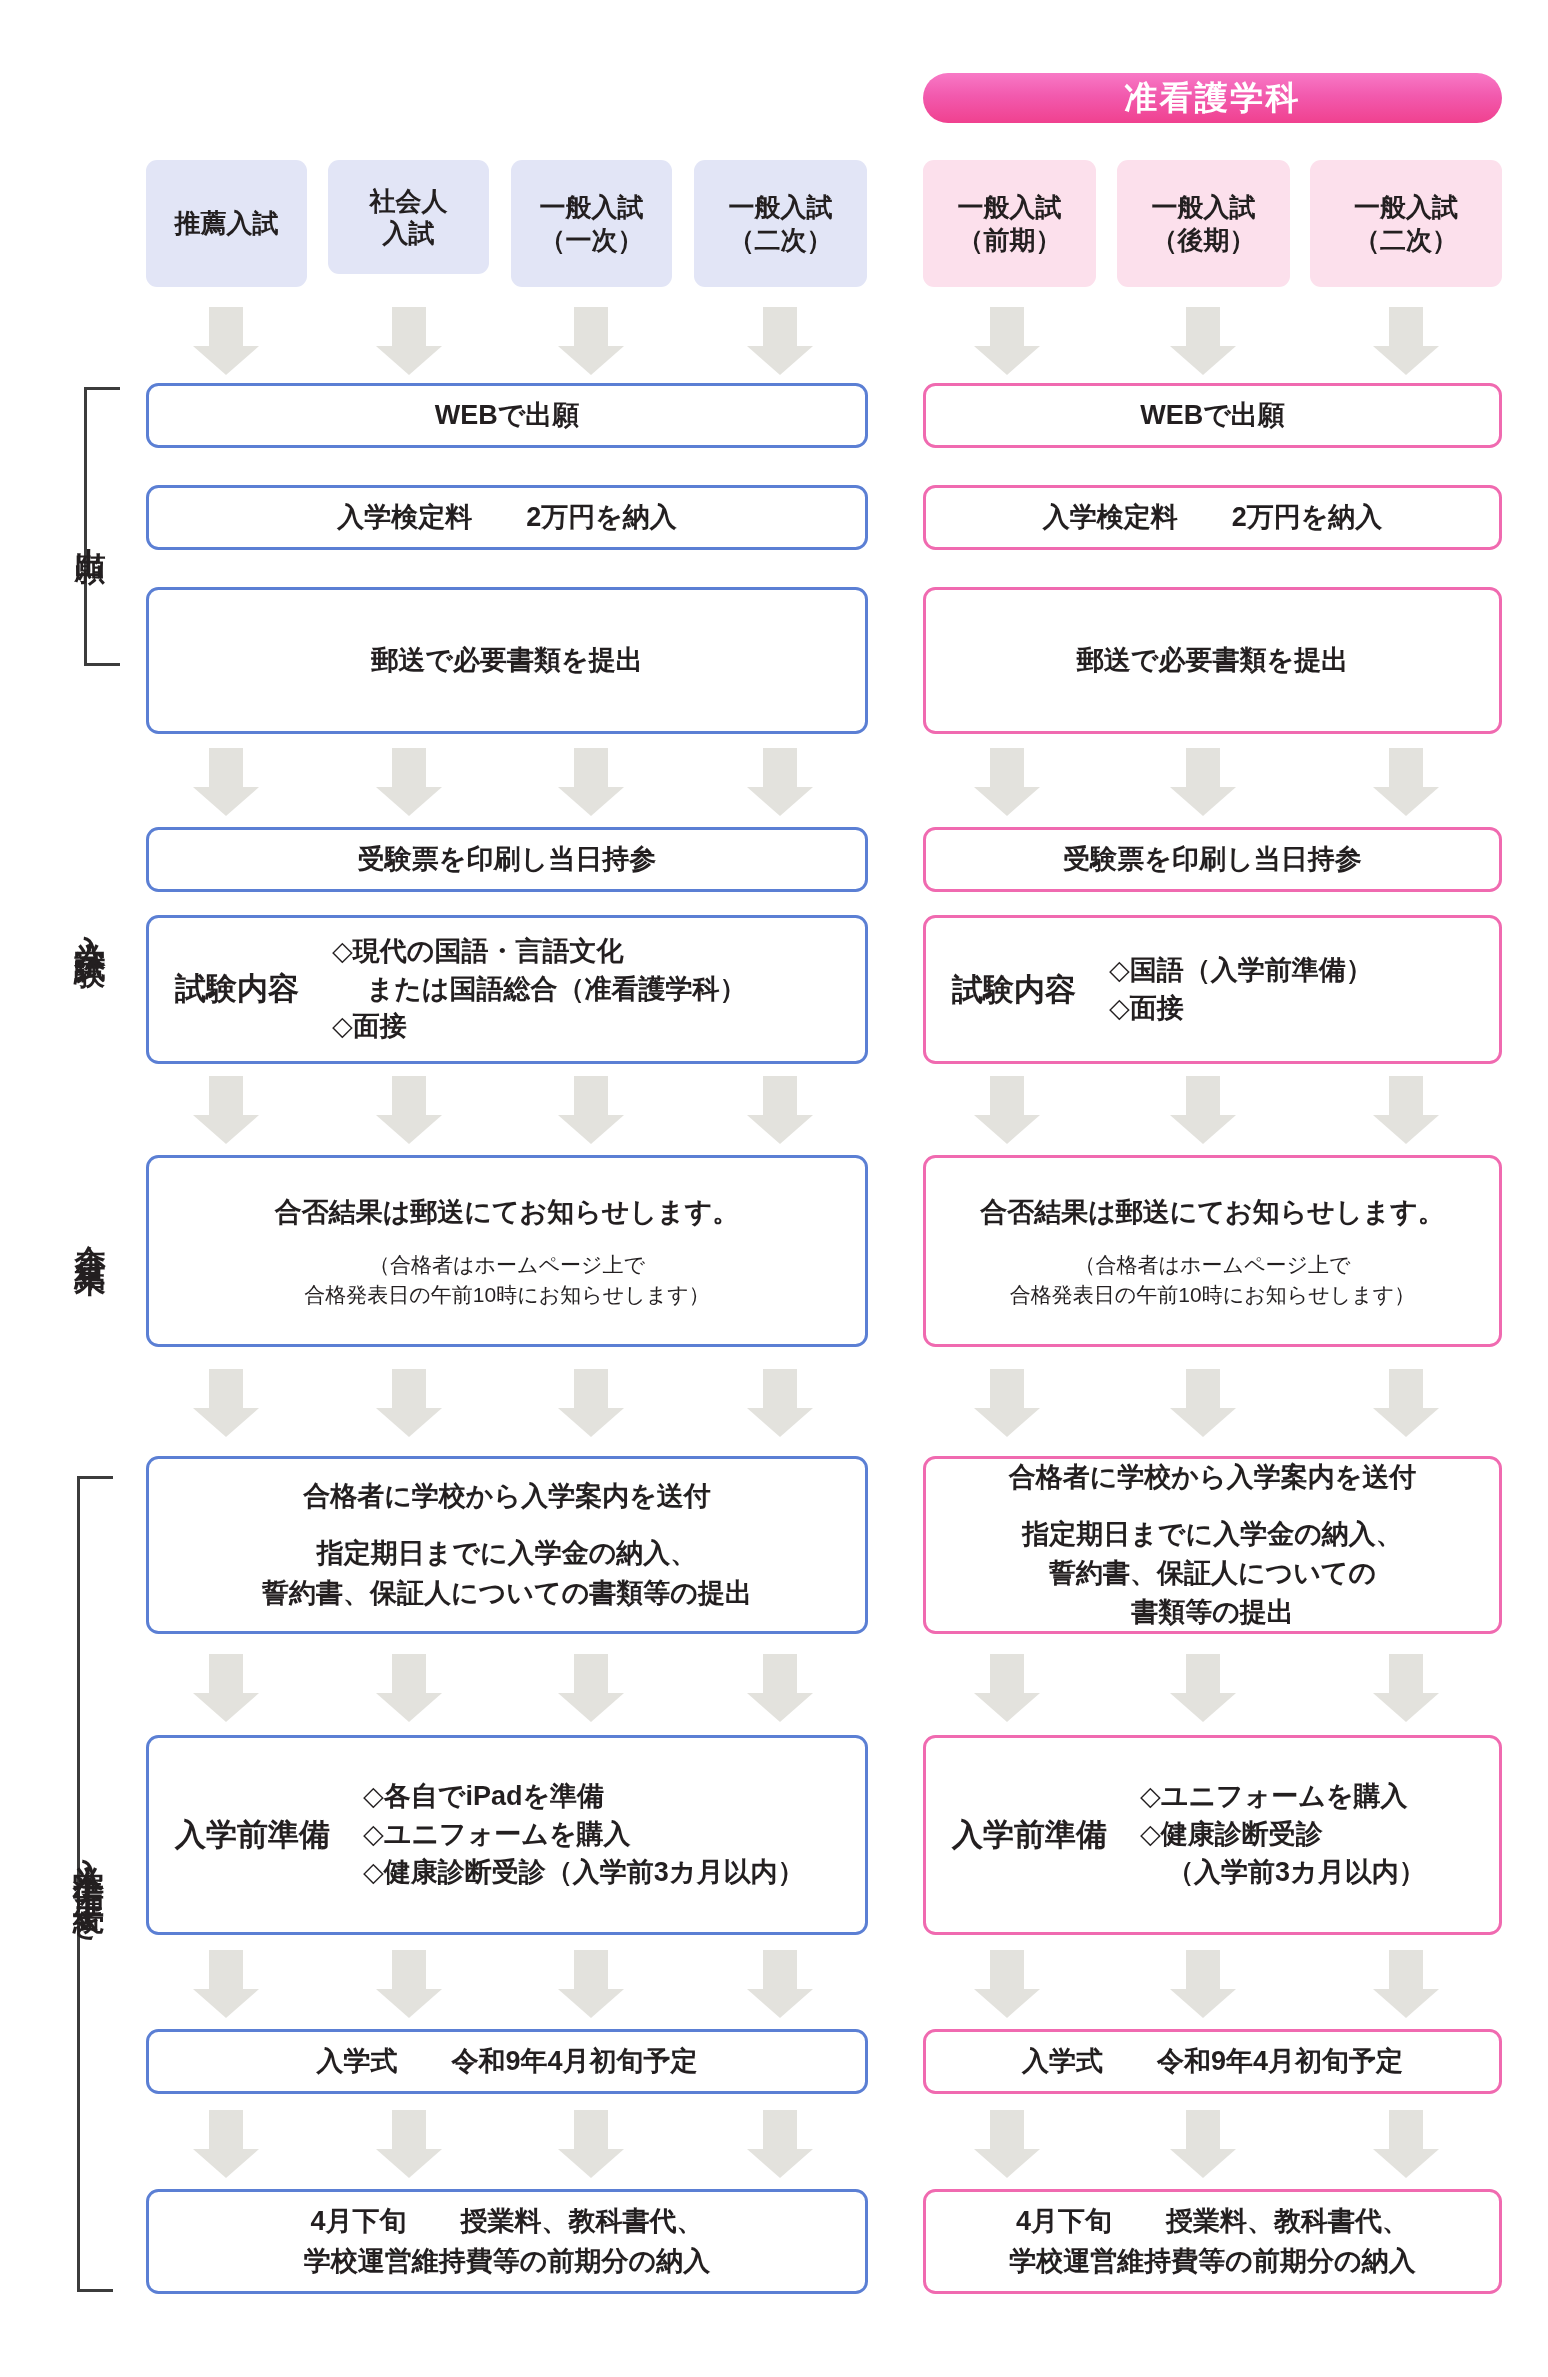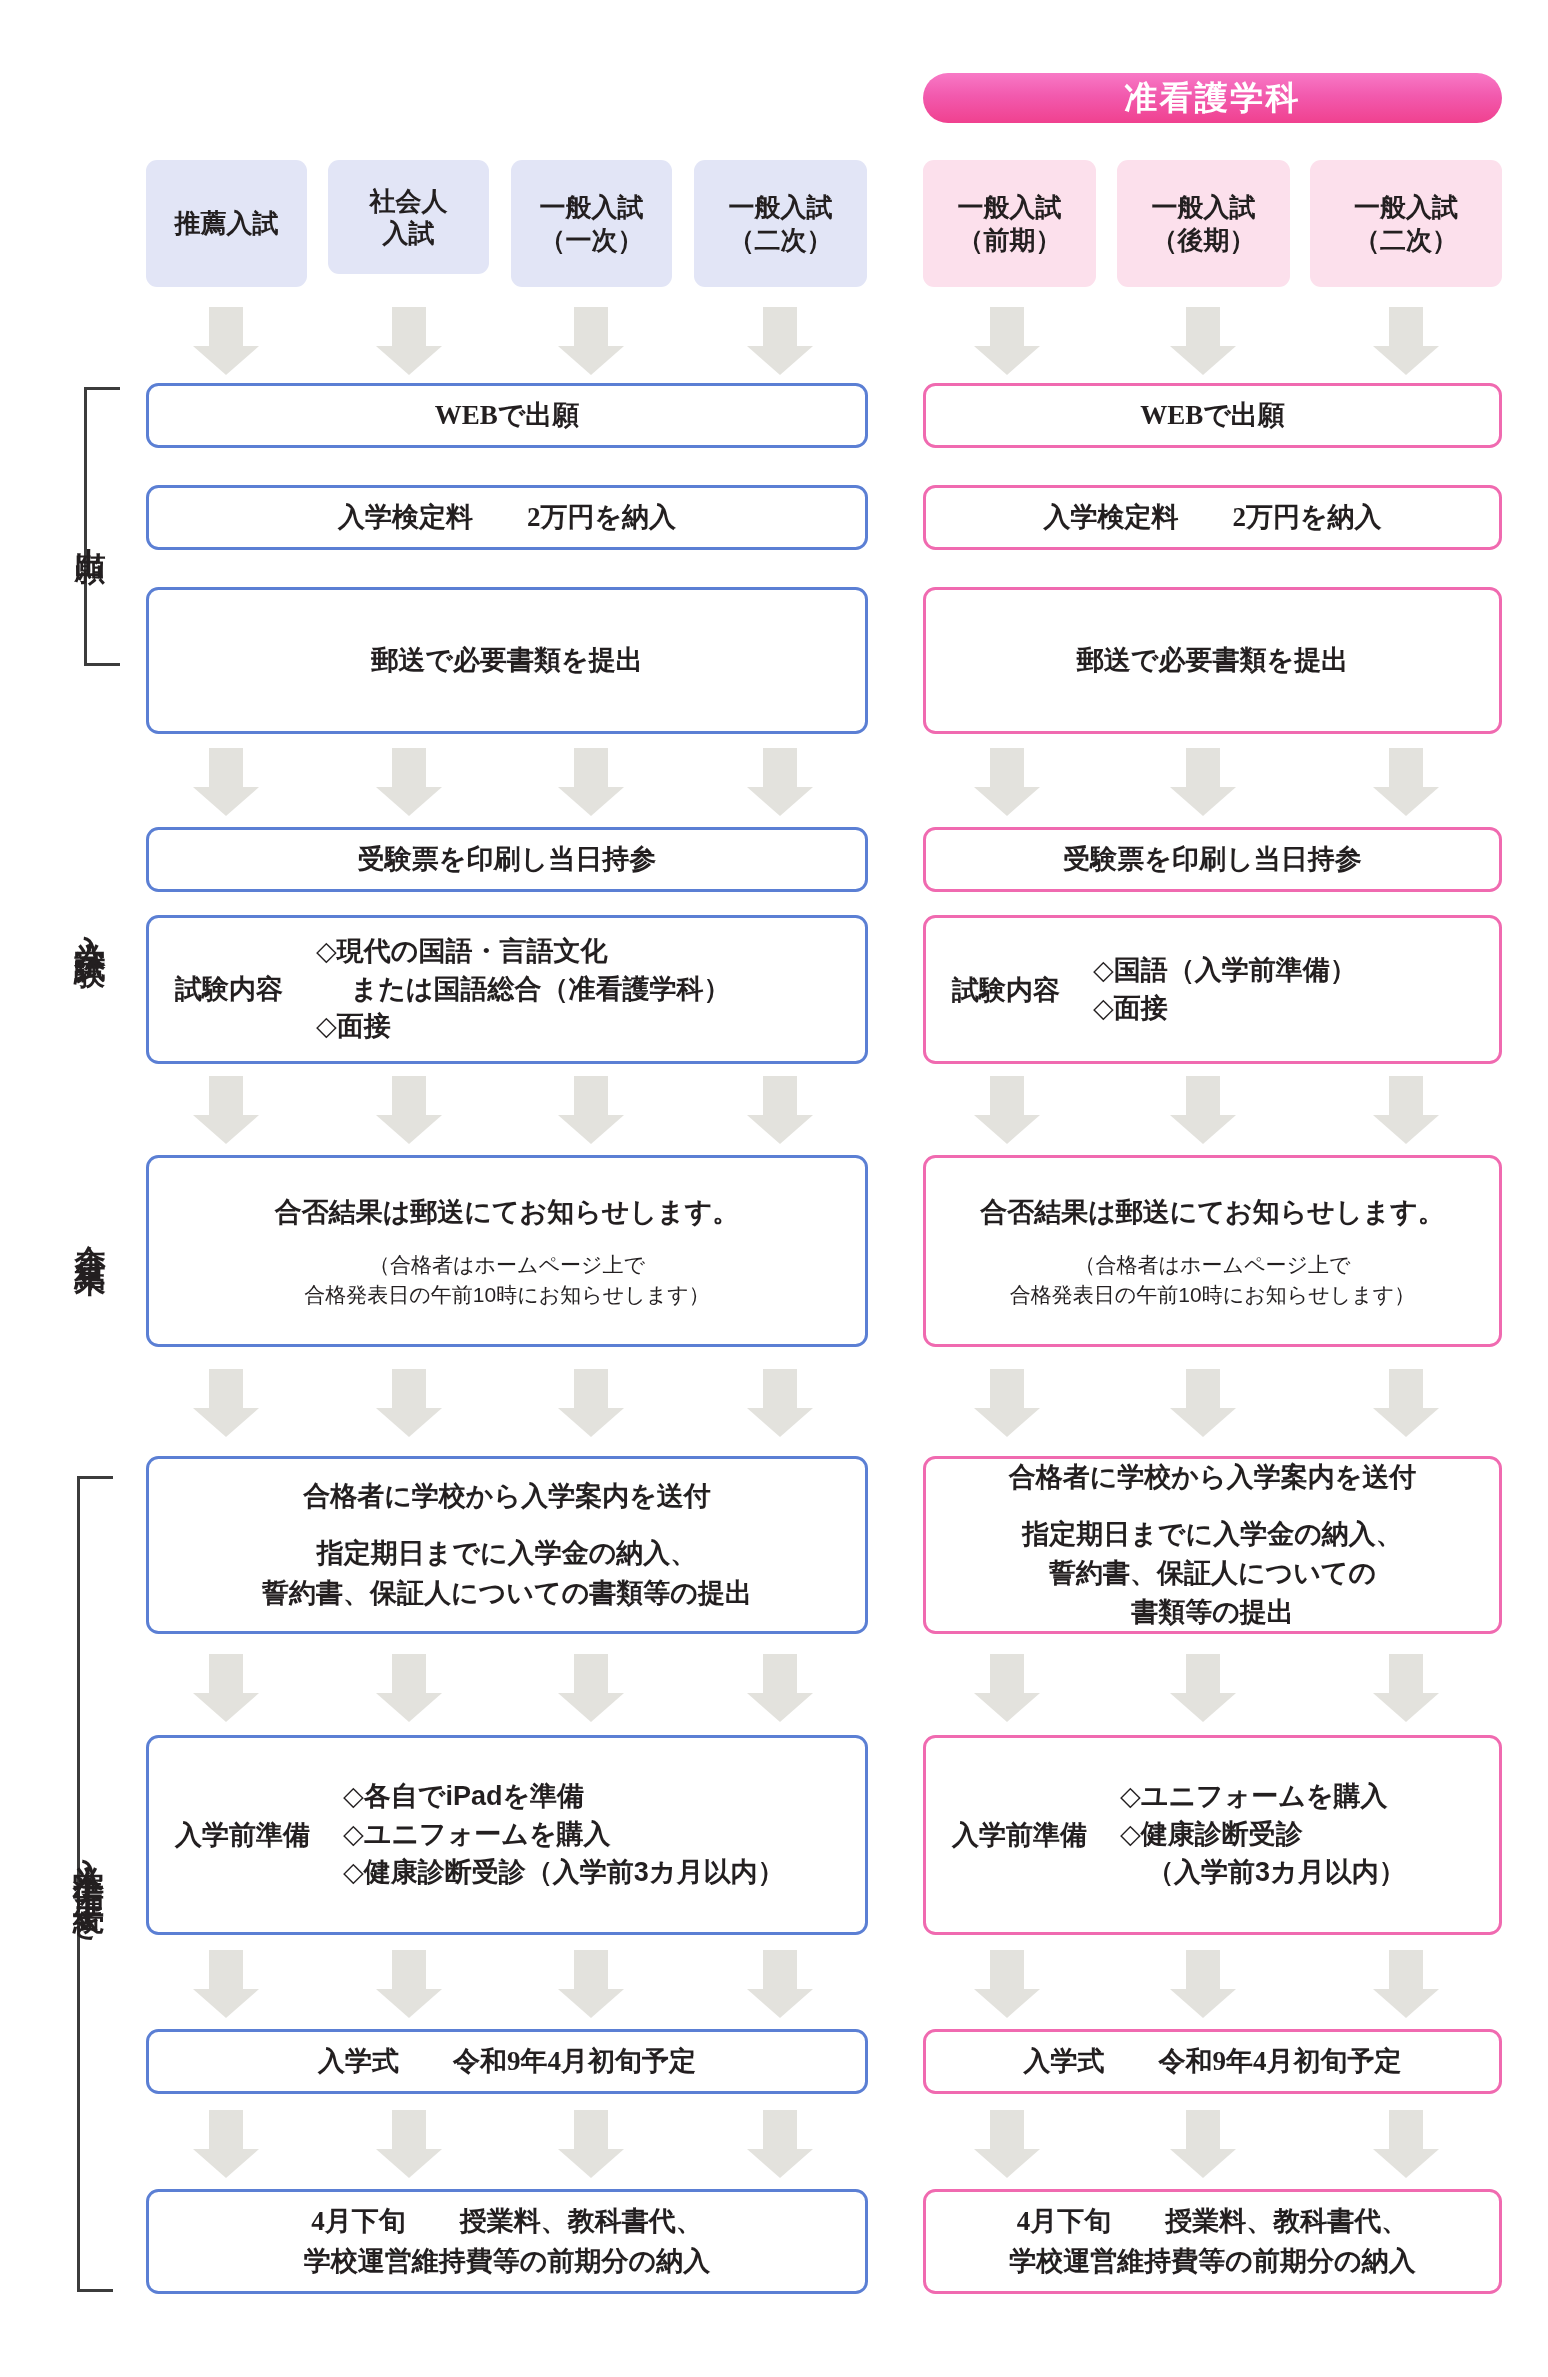--- a/index.html
+++ b/index.html
@@ -70,31 +70,31 @@
   }
   .fbox.blue { border: 3.1px solid #5b7fd4; }
   .fbox.pink { border: 3.1px solid #f06ab0; }
 
   .fbox .body {
     width: 100%;
     text-align: center;
     line-height: 1.45;
     white-space: pre-line;
   }
-  .t-main { font-size: 27px; font-weight: 600; color: #231f20; font-family: Liberation Serif, serif; }
+  .t-main { font-size: 27px; font-weight: 600; color: #231f20; }
   .t-sub  { font-size: 21px; font-weight: 500; color: #231f20; line-height: 1.42; }
 
   
   .fbox .labelled {
     width: 100%;
     display: flex; align-items: center;
     padding-left: 26px;
   }
   .fbox .labelled .lbl {
-    font-size: 27px; font-weight: 700; color: #231f20;
+    font-size: 31px; font-weight: 700; color: #231f20;
     white-space: nowrap; flex: 0 0 auto;
   }
   .fbox .labelled .val {
     font-size: 27px; font-weight: 600; color: #231f20;
     line-height: 1.40; white-space: pre-line; text-align: left;
     margin-left: 33px;
   }
 
   
   .arrow { position: absolute; }

